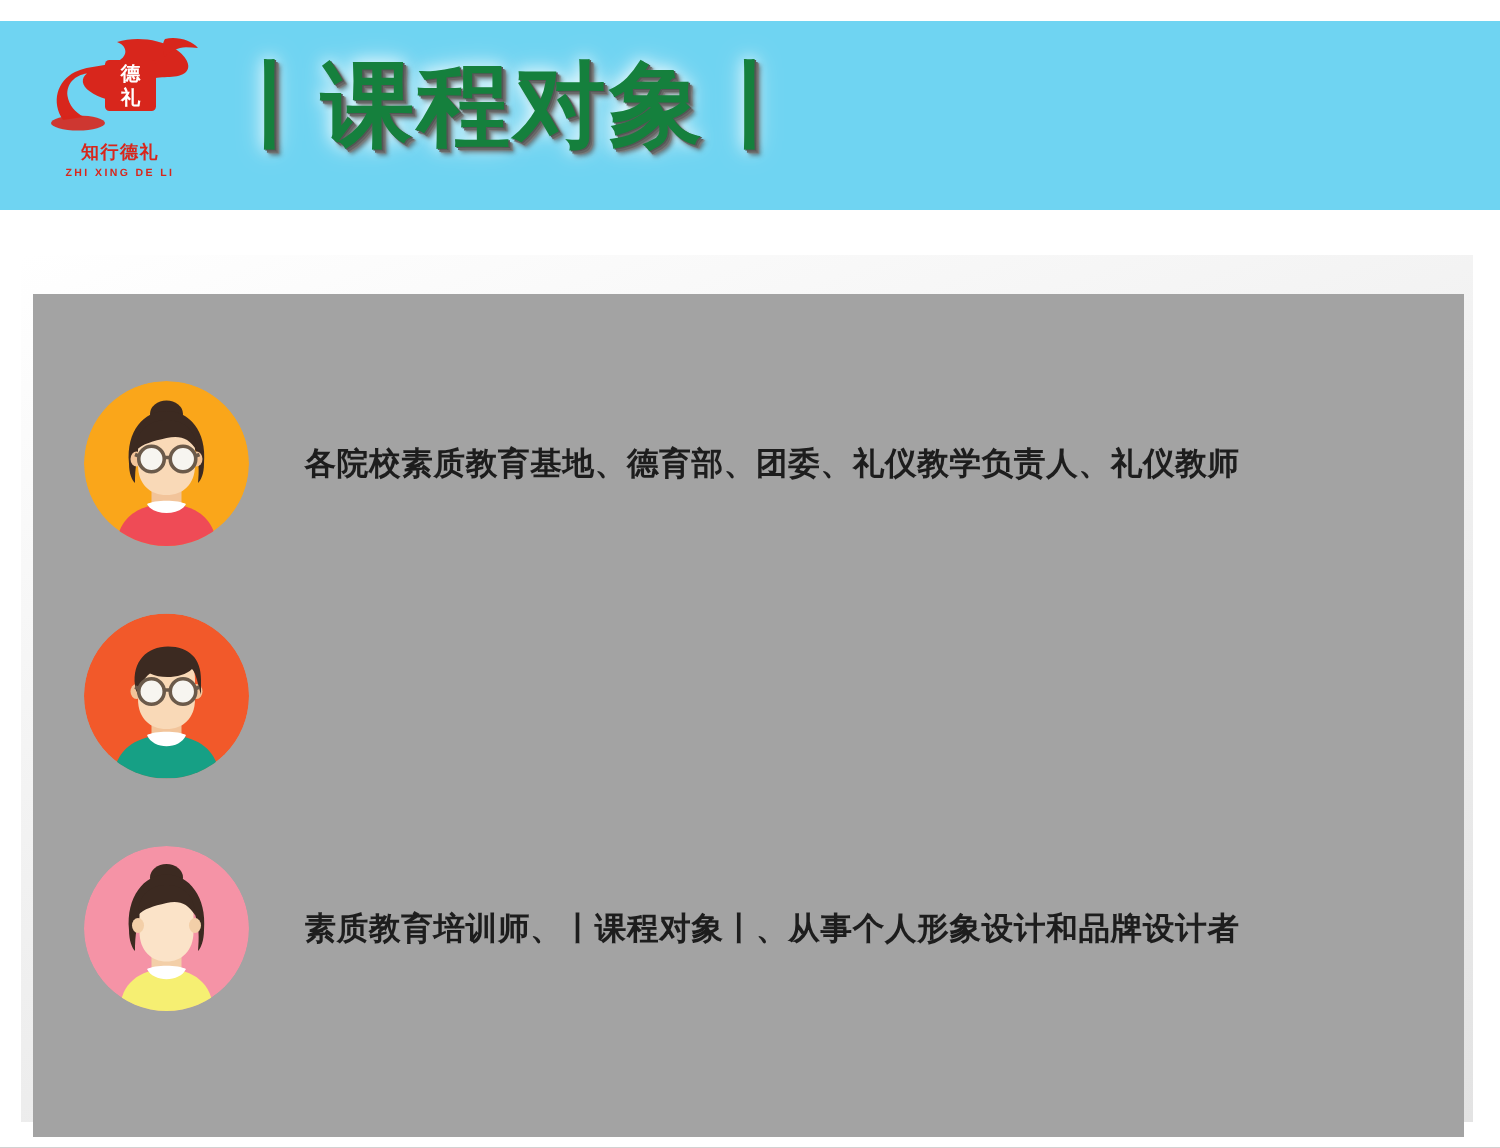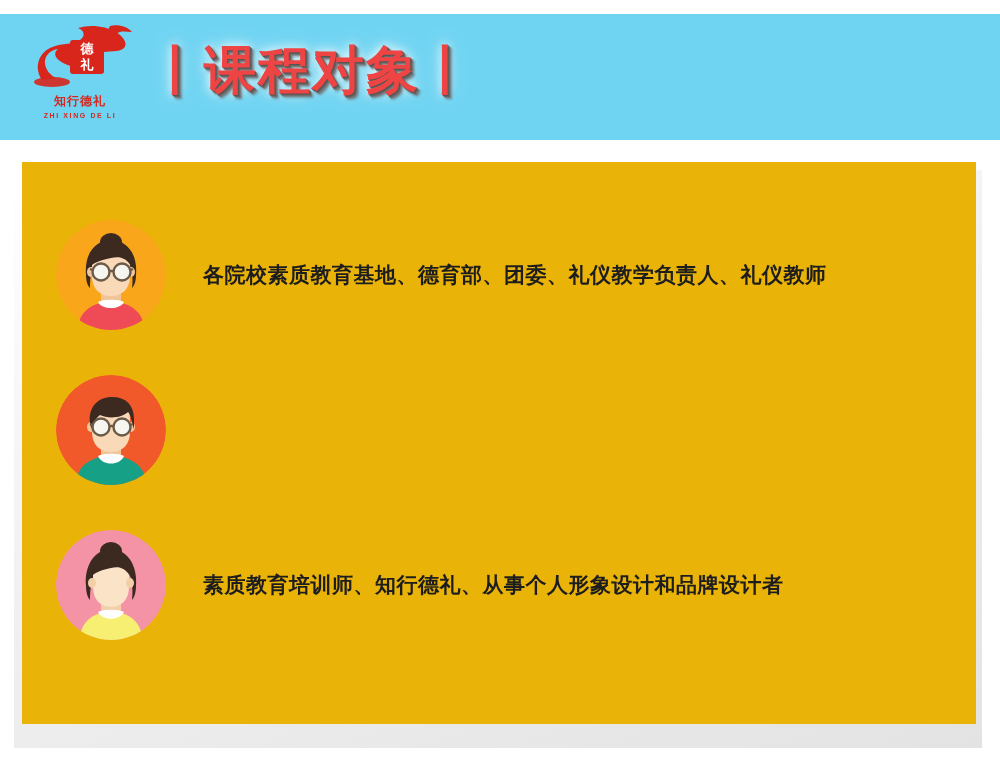--- a/index.html
+++ b/index.html
@@ -67,23 +67,23 @@
     color: #d8261c;
     letter-spacing: 1.6px;
     font-family: "Liberation Sans", sans-serif;
   }
 
   
   .banner-title {
     position: absolute;
     left: 150px;
     top: 28px;
-    font-size: 52px;
-    font-weight: bold;
-    color: #ef4444;
+    font-size: 62px;
+    font-weight: bold;
+    color: #15803d;
     letter-spacing: 2px;
     line-height: 84px;
     white-space: nowrap;
     font-family: "DejaVu Sans", sans-serif;
     text-shadow:
       1px 1px 0 #555,
       2px 2px 0 #666,
       3px 3px 1px #7a7a7a,
       4px 4px 3px rgba(60,60,60,0.55),
       0 0 10px rgba(255,255,255,0.85),
@@ -95,24 +95,24 @@
     position: absolute;
     left: 14px;
     top: 170px;
     width: 968px;
     height: 578px;
     background: linear-gradient(160deg, #ffffff 0%, #f1f1f1 45%, #e3e3e3 100%);
   }
   .card {
     position: absolute;
     left: 22px;
-    top: 162px;
+    top: 196px;
     width: 954px;
     height: 562px;
-    background: #eab308;
+    background: #a3a3a3;
   }
 
   
   .row {
     position: absolute;
     left: 0;
     width: 954px;
     display: flex;
     align-items: center;
   }
@@ -266,17 +266,17 @@
                  C73 70 65 77 55 77 C45 77 37 70 37 57 Z" fill="#fbe3c8"></path>
 
         <ellipse cx="36" cy="53" rx="4" ry="5" fill="#f3cfa8"></ellipse>
         <ellipse cx="74" cy="53" rx="4" ry="5" fill="#f3cfa8"></ellipse>
 
         <path d="M36 46 C36 32 45 26 55 26 C65 26 74 32 74 46
                  C69 38 63 36 55 38 C46 40 40 42 36 46 Z" fill="#3c2a21"></path>
       </svg>
     </div>
     <div class="row-text">
-      <span class="line">素质教育培训师、知行德礼、从事个人形象设计和品牌设计者</span>
+      <span class="line">素质教育培训师、丨课程对象丨、从事个人形象设计和品牌设计者</span>
     </div>
   </div>
 
 </div>
 
 </body></html>

